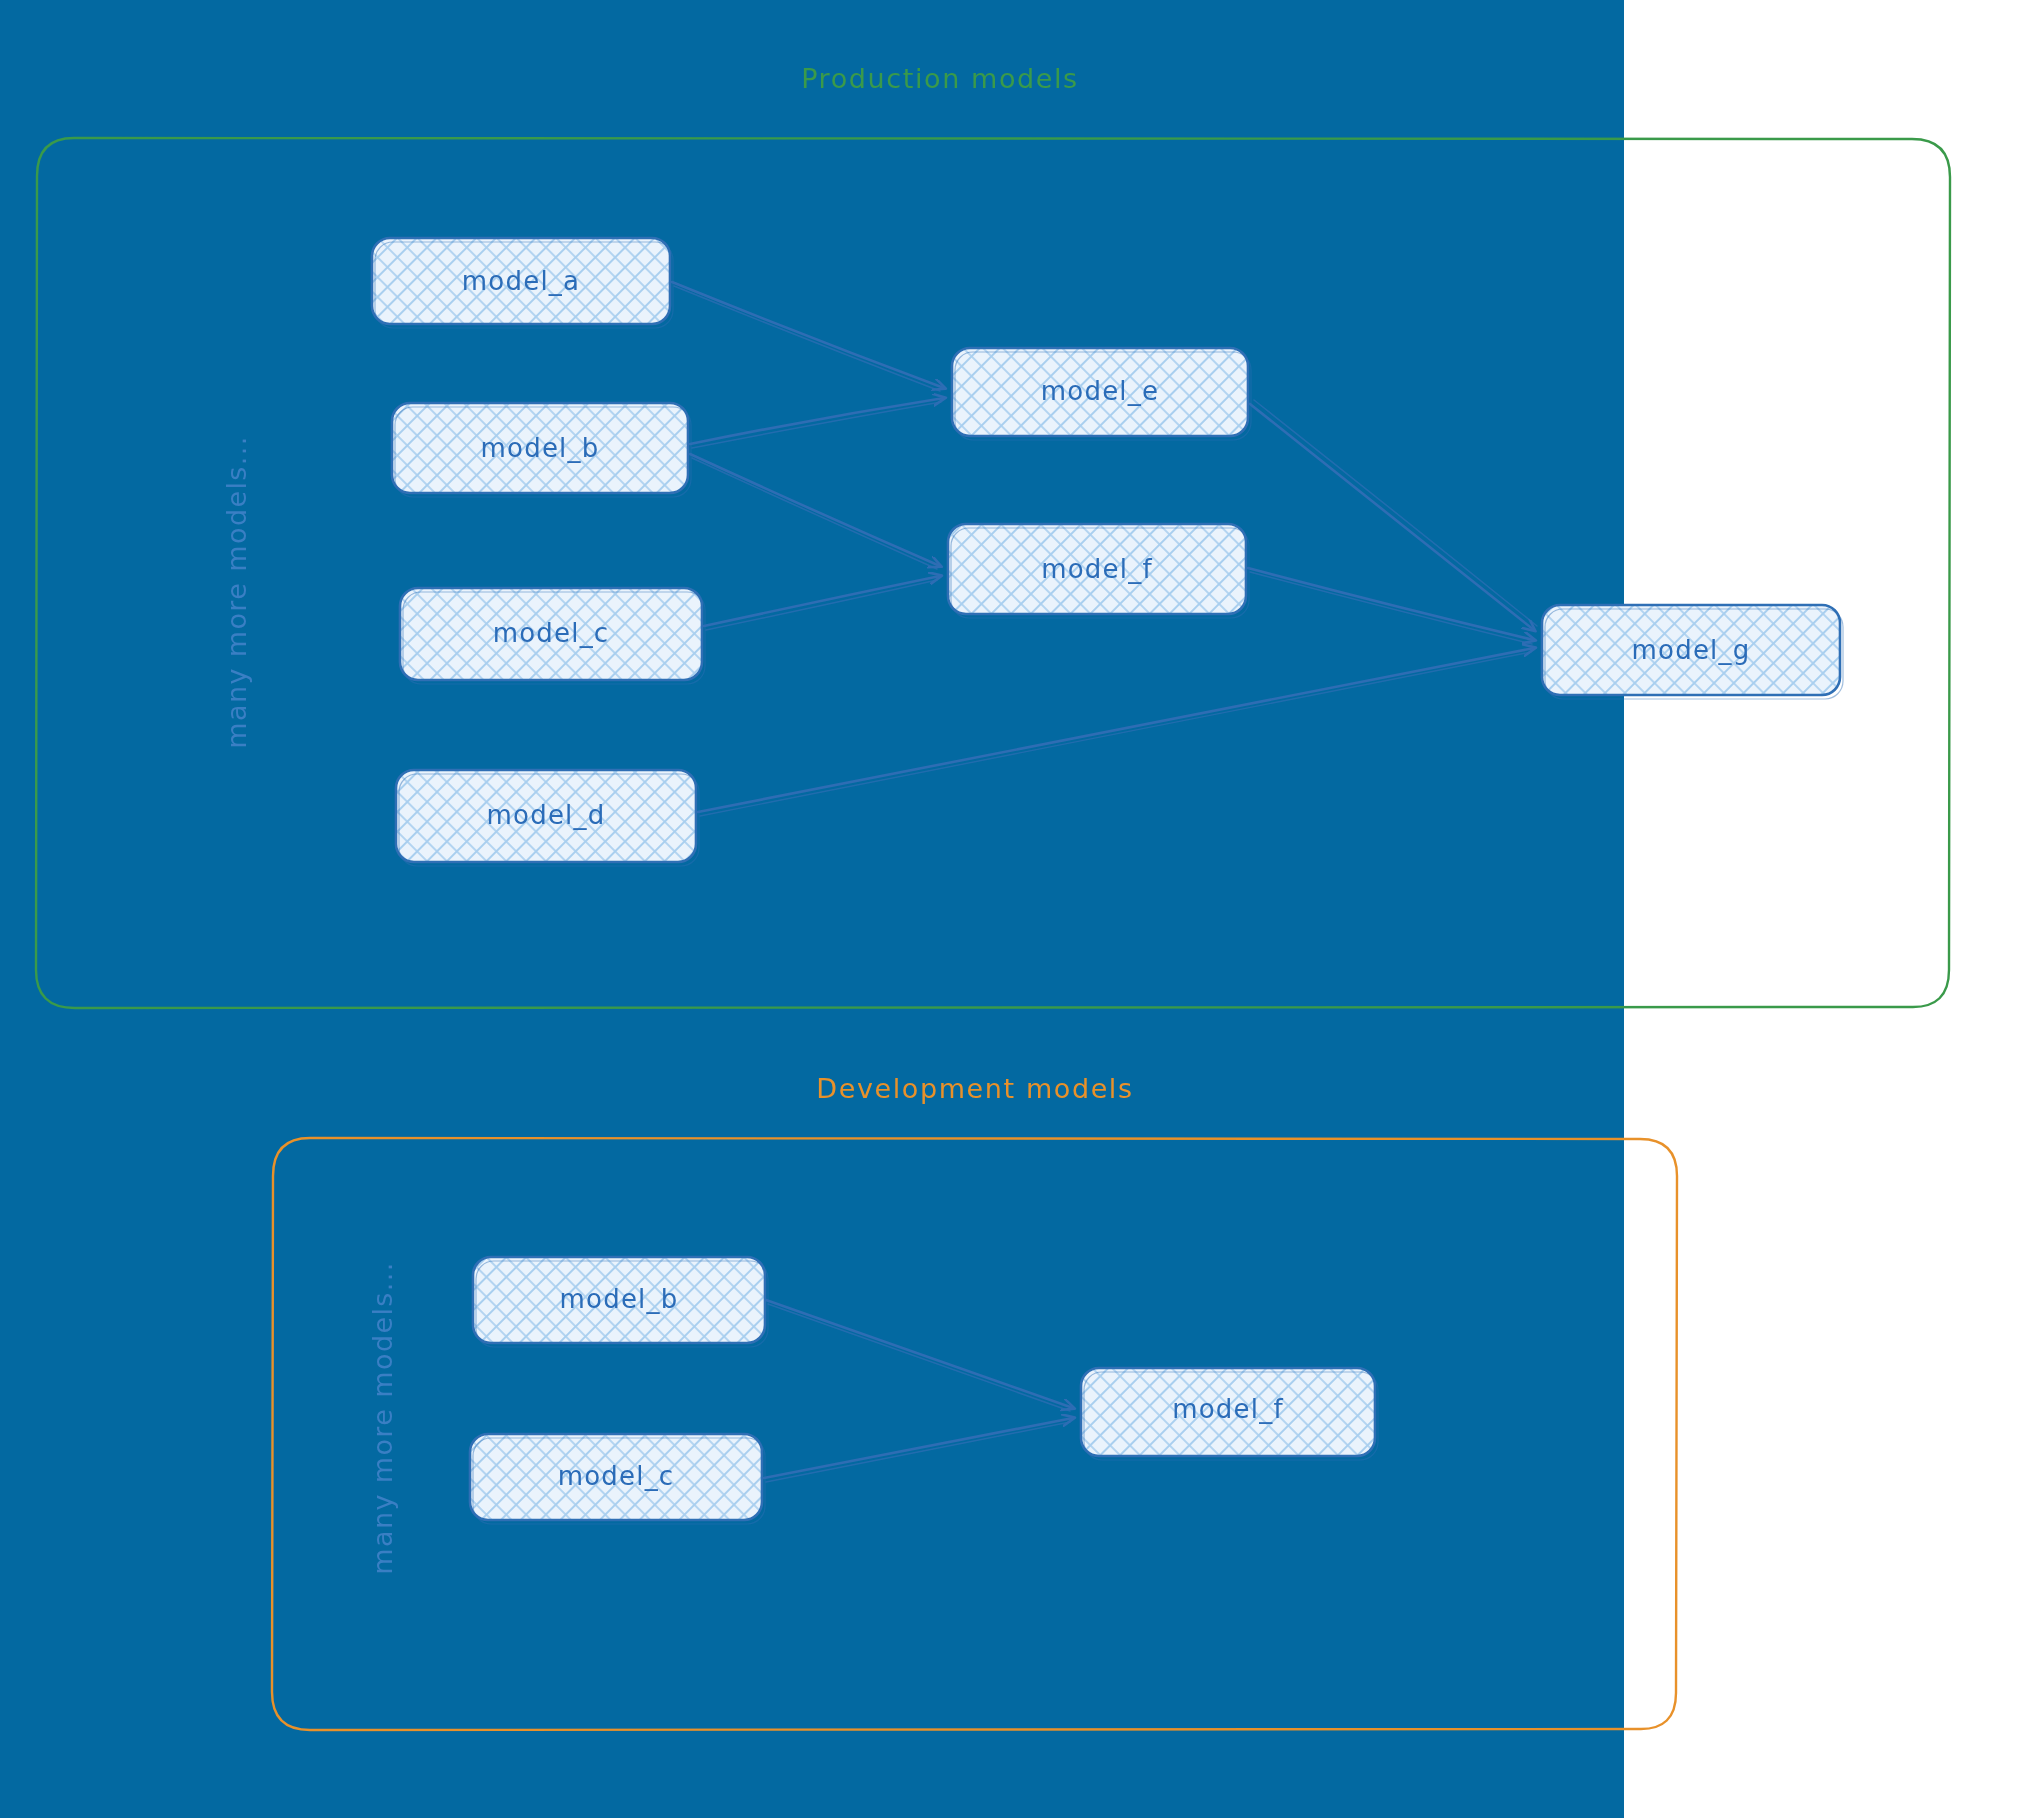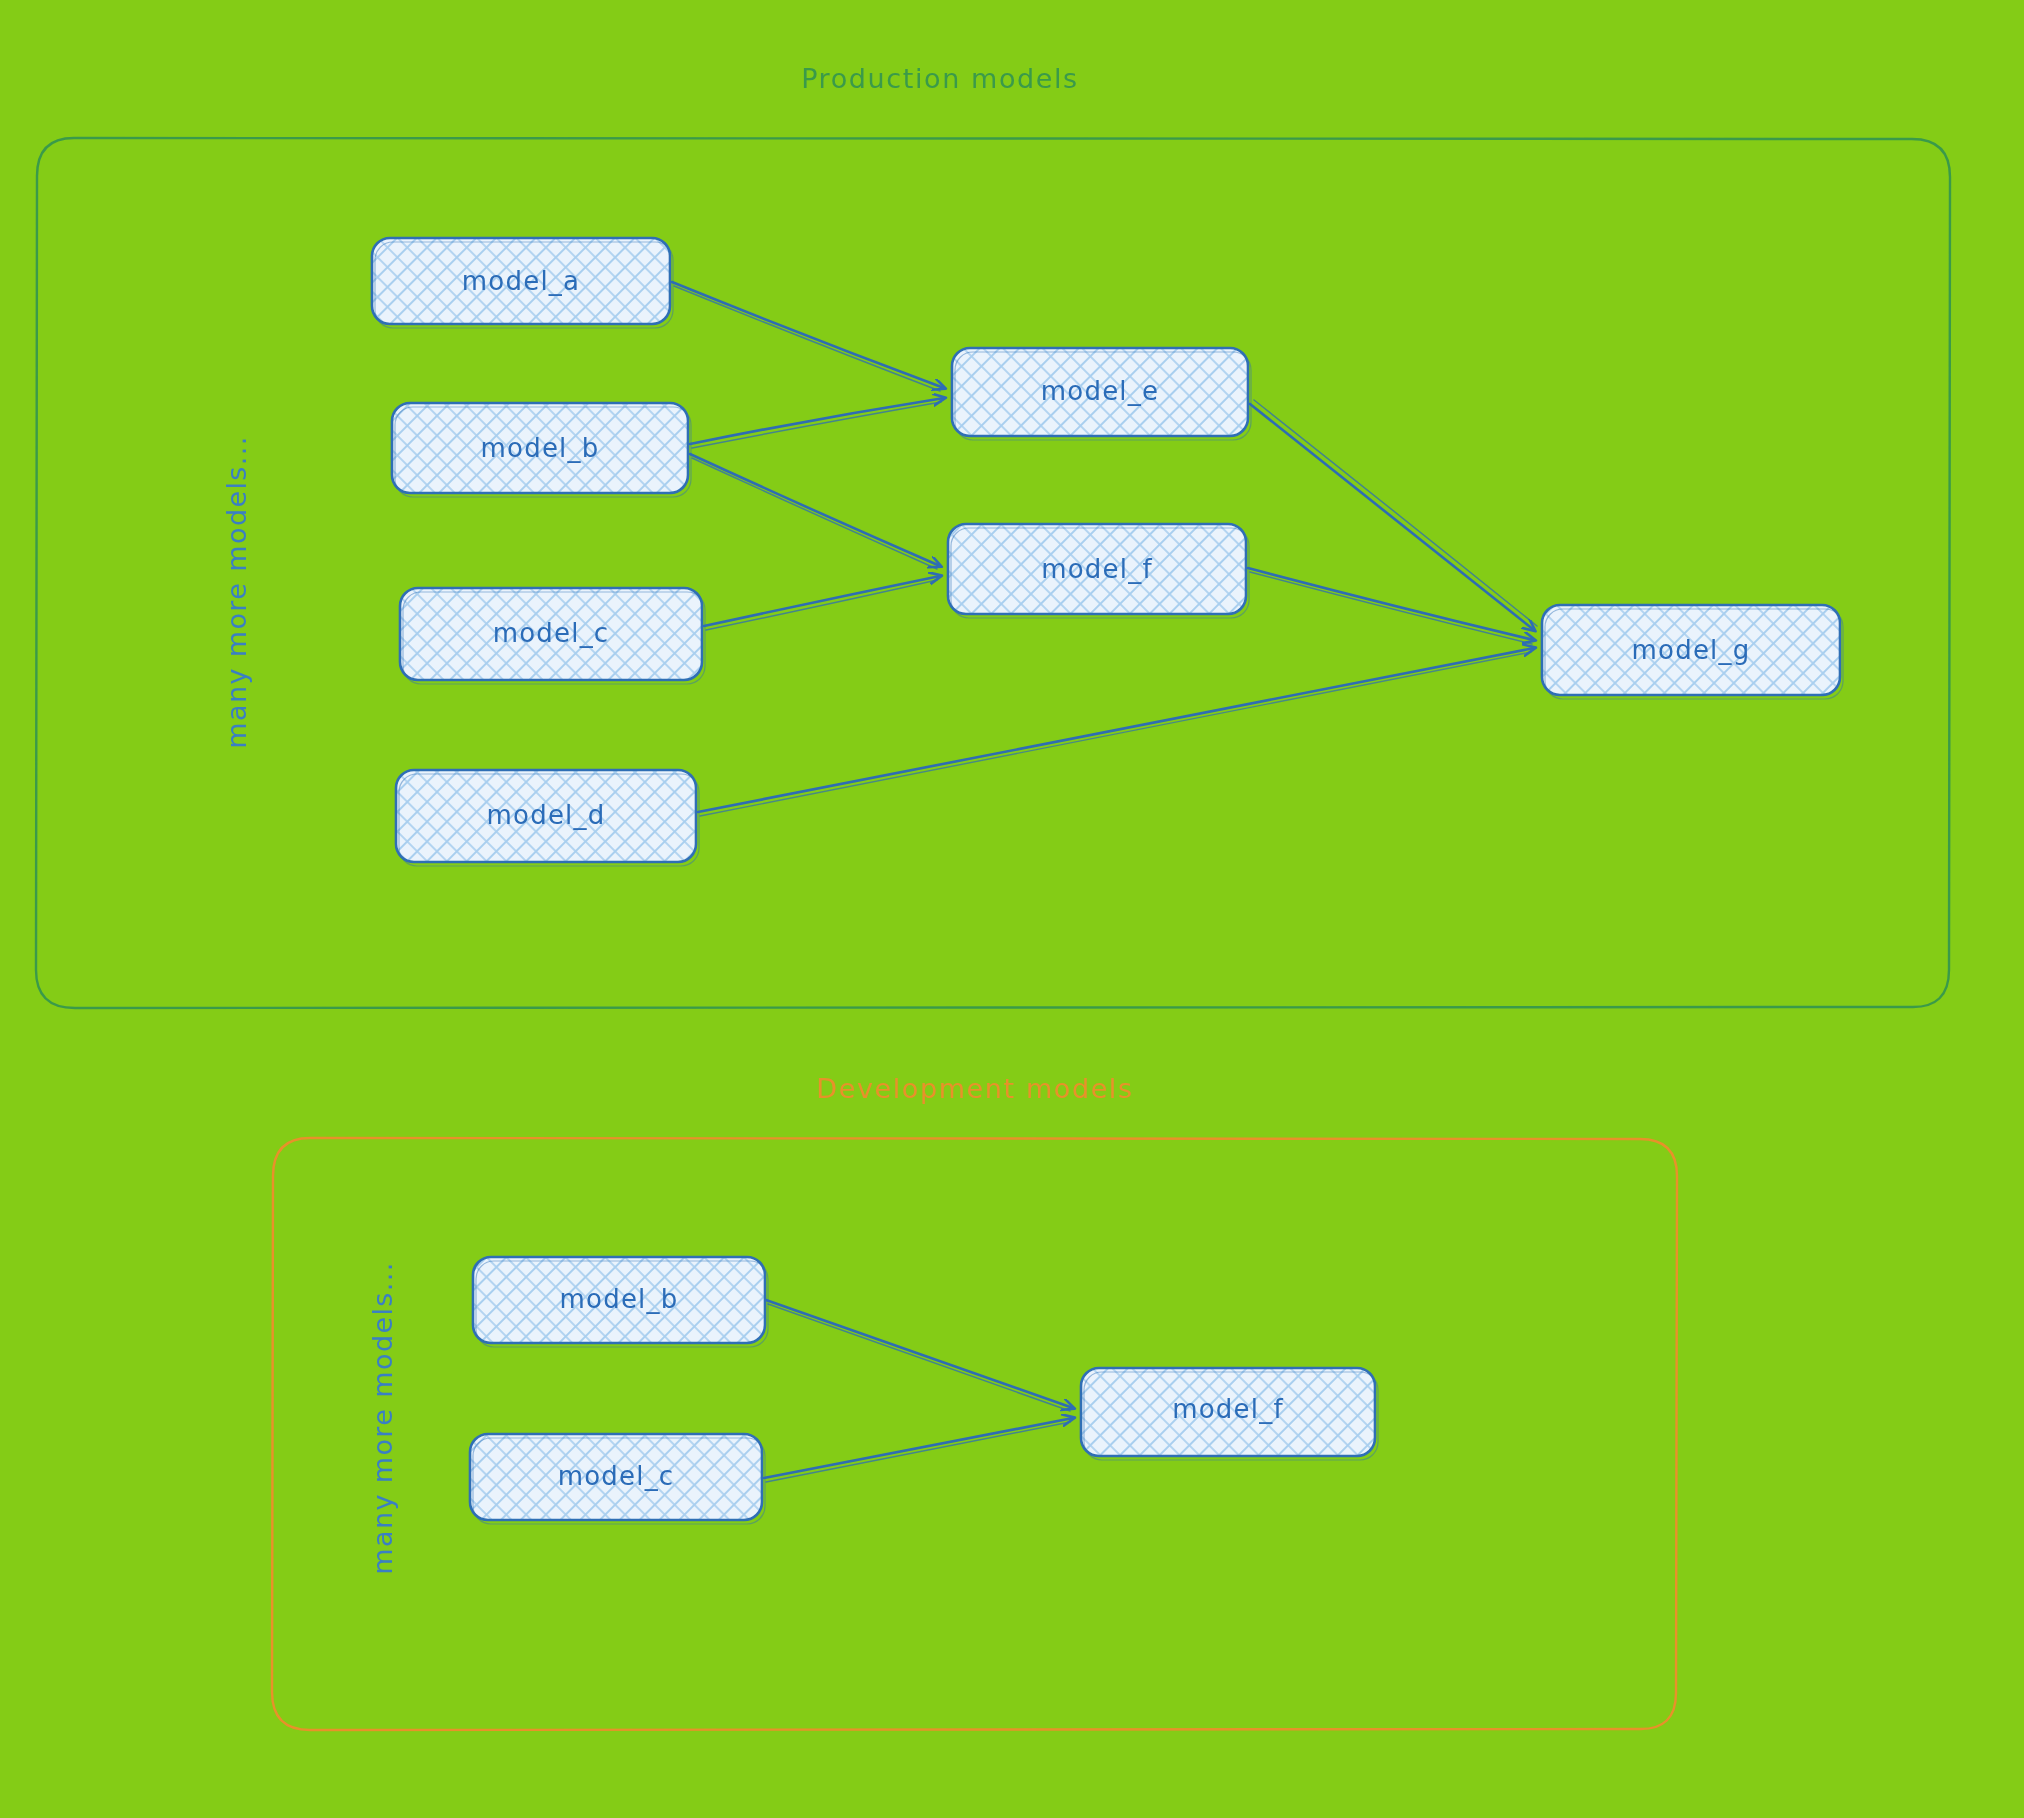--- a/index.html
+++ b/index.html
@@ -8,23 +8,23 @@
     background: #ffffff;
   }
   body {
     width: 2024px;
     height: 1818px;
     font-family: "DejaVu Sans", sans-serif;
     overflow: hidden;
   }
   #canvas {
     position: relative;
-    width: 2024px;
+    width: 1624px;
     height: 1818px;
-    background: #84cc16;
+    background: #0369a1;
   }
   svg.diagram {
     position: absolute;
     top: 0;
     left: 0;
     width: 2024px;
     height: 1818px;
     display: block;
   }
   .grp-title {

